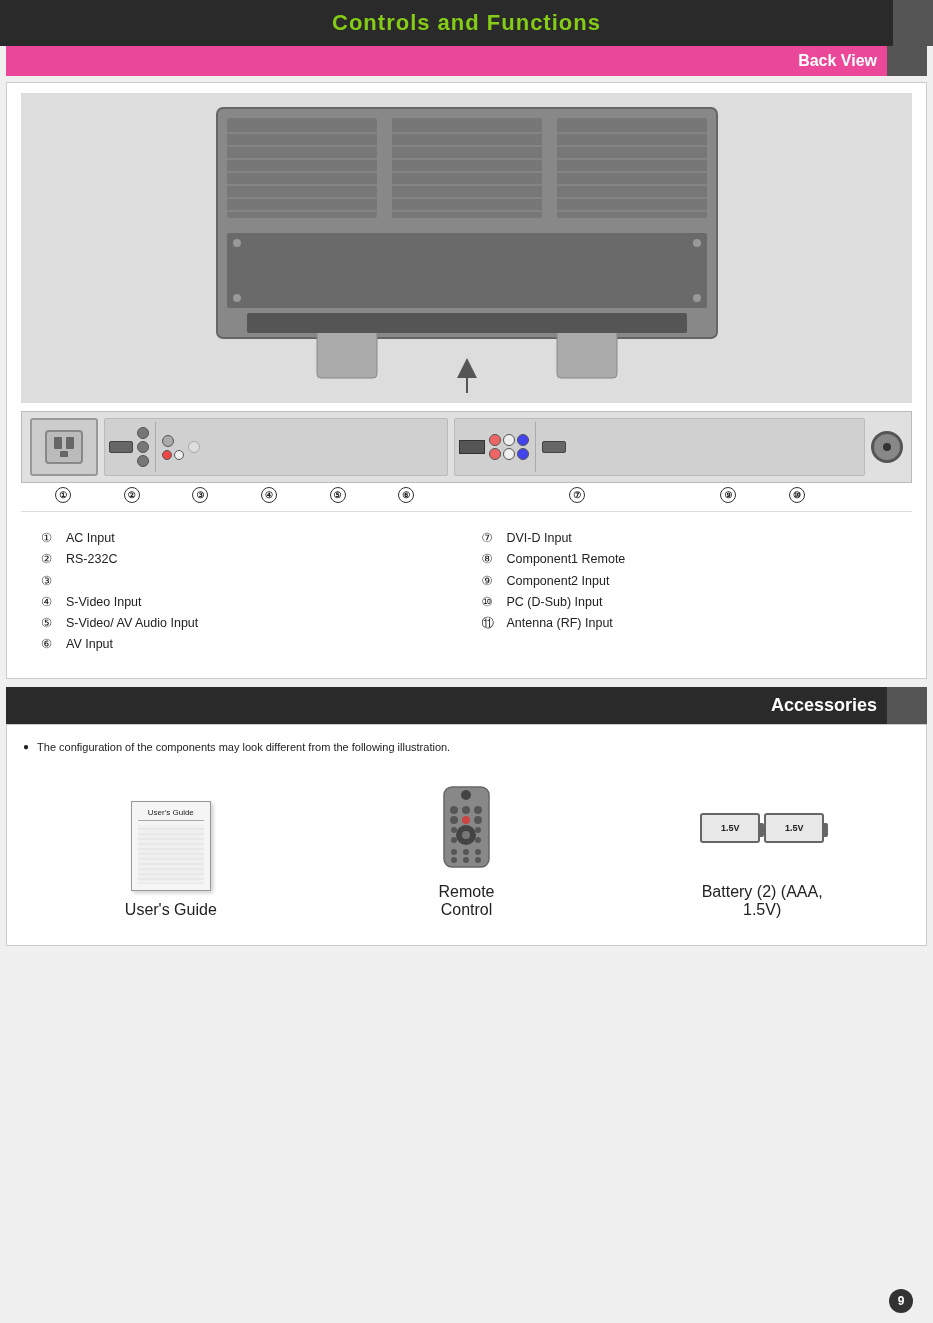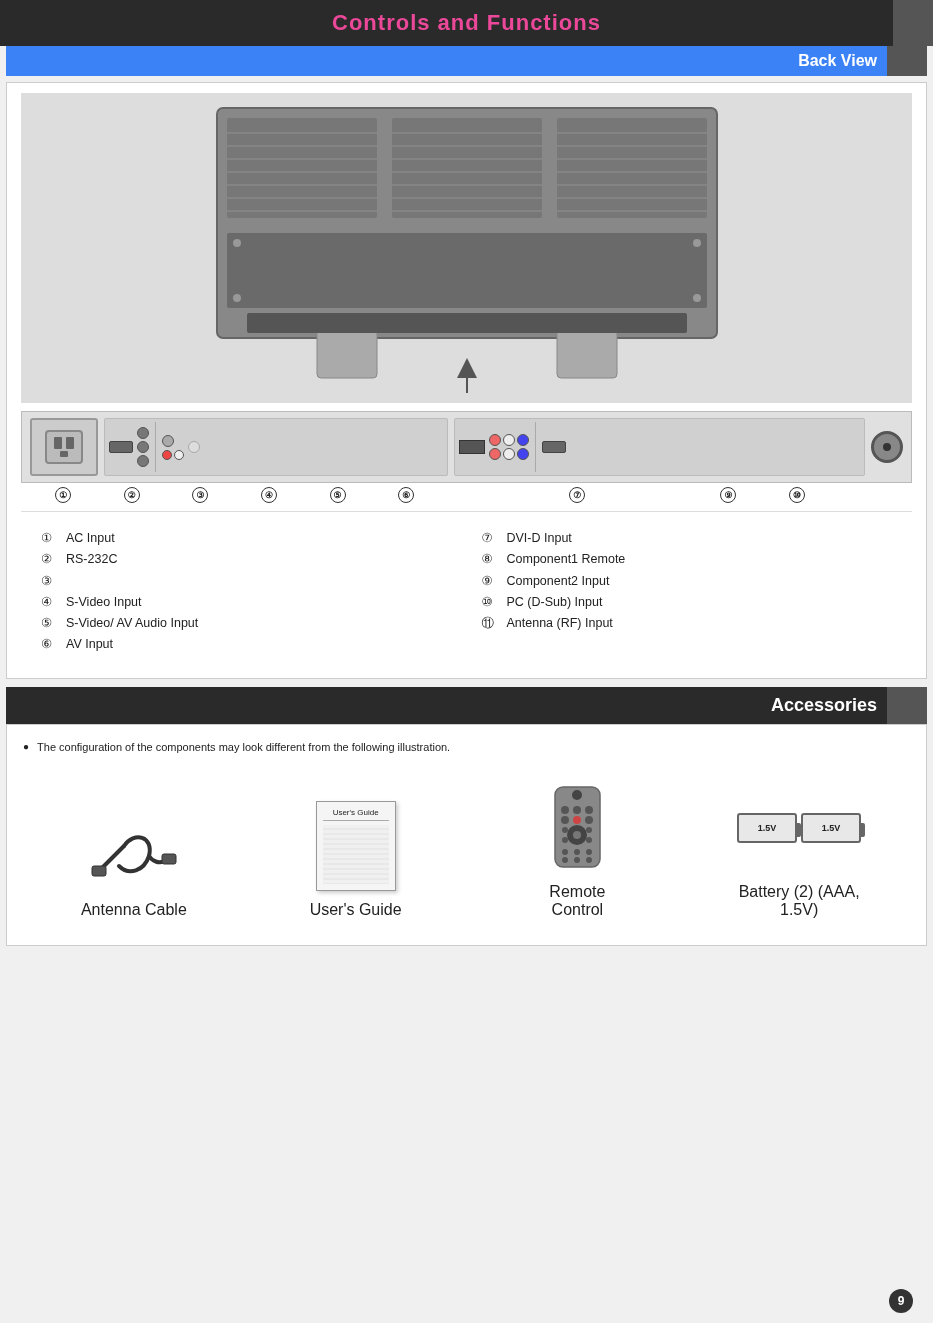--- a/index.html
+++ b/index.html
@@ -8,21 +8,21 @@
       min-height: 1323px;
       background: #f0f0f0;
       font-family: Arial, sans-serif;
       font-size: 13px;
       color: #222;
     }
 
     
     .page-header {
       background: #2a2a2a;
-      color: #ec4899;
+      color: #84cc16;
       text-align: center;
       padding: 10px 0;
       font-size: 22px;
       font-weight: bold;
       letter-spacing: 1px;
       position: relative;
     }
     .page-header::after {
       content: '';
       position: absolute;
@@ -193,21 +193,21 @@
       margin: 0 2px;
     }
   </style>
 </head>
 <body>
 
 <div class="page-header">
   <span>Controls and Functions</span>
 </div>
 
-<div style="background:#3b82f6; color:white; text-align:right; padding:6px 50px 6px 0; font-size:16px; font-weight:bold; margin:0 6px; position:relative;">
+<div style="background:#ec4899; color:white; text-align:right; padding:6px 50px 6px 0; font-size:16px; font-weight:bold; margin:0 6px; position:relative;">
   <span>Back View</span>
   <div style="position:absolute;right:0;top:0;bottom:0;width:40px;background:#555;"></div>
 </div>
 
 <div class="back-view-wrapper">
   <div class="inner-section">
 
     <div class="tv-image-area">
       <svg width="540" height="300" viewBox="0 0 540 300">
 
@@ -388,33 +388,20 @@
   <div style="position:absolute;right:0;top:0;bottom:0;width:40px;background:#555;"></div>
 </div>
 
 <div style="background:white; border:1px solid #ccc; margin:0 6px 8px 6px; padding:16px;">
   <div class="accessories-note">
     <span>The configuration of the components may look different from the following illustration.</span>
   </div>
 
   <div class="accessories-grid">
 
-    <div class="accessory-item">
-      <div class="accessory-image">
-        <svg width="100" height="80" viewBox="0 0 100 80">
-
-          <line x1="15" y1="65" x2="40" y2="40" stroke="#333" stroke-width="4" stroke-linecap="round"></line>
-          <rect x="8" y="60" width="14" height="10" rx="2" fill="#555" stroke="#333" stroke-width="1"></rect>
-          <path d="M40,40 C50,25 70,30 65,50 C60,65 45,70 35,60" fill="none" stroke="#333" stroke-width="4" stroke-linecap="round"></path>
-          <path d="M65,50 C68,55 75,58 80,55" fill="none" stroke="#333" stroke-width="4" stroke-linecap="round"></path>
-          <rect x="78" y="48" width="14" height="10" rx="2" fill="#555" stroke="#333" stroke-width="1"></rect>
-        </svg>
-      </div>
-      <div class="accessory-label">Antenna Cable</div>
-    </div>
 
 
     <div class="accessory-item">
       <div class="accessory-image">
         <div class="users-guide-box">
           <div class="users-guide-title">User's Guide</div>
           <div style="flex:1; width:100%; background: repeating-linear-gradient(#f0f0f0 0px, #f0f0f0 3px, #e8e8e8 3px, #e8e8e8 5px); margin-top:4px;"></div>
         </div>
       </div>
       <div class="accessory-label">User's Guide</div>

